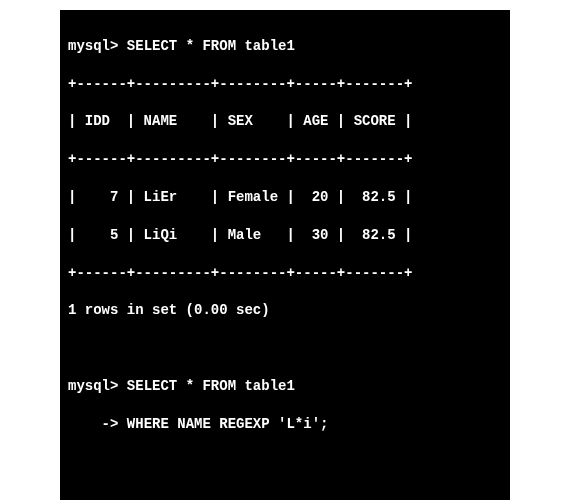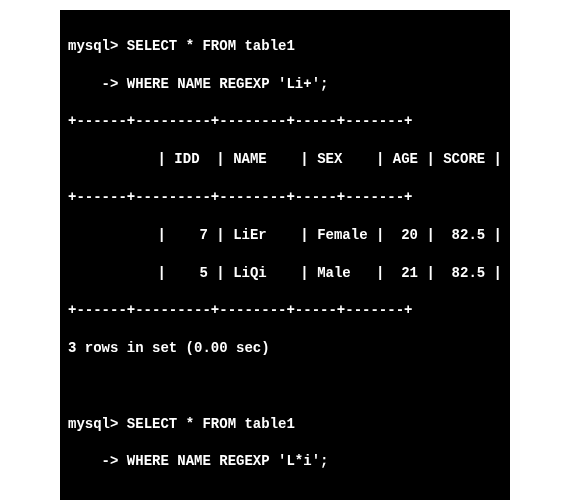--- a/index.html
+++ b/index.html
@@ -26,42 +26,40 @@
     }
     .prompt-line {
       white-space: pre;
     }
     .border-line {
       white-space: pre;
       letter-spacing: 0px;
     }
     .data-row {
       white-space: pre;
-      text-align: right;
     }
     .summary-line {
       white-space: pre;
     }
     .blank-line {
       height: 1.35em;
     }
   </style>
 </head>
 <body>
 
 <div class="terminal">
 <div class="prompt-line"><span>mysql&gt;</span> <span>SELECT * FROM table1</span></div>
-<div class="prompt-line"><span>    -&gt;</span> <span>WHERE NAME REGEXP 'Li+';</span></div>
 <div class="border-line">+------+---------+--------+-----+-------+</div>
 <div class="data-row">| IDD  | NAME    | SEX    | AGE | SCORE |</div>
 <div class="border-line">+------+---------+--------+-----+-------+</div>
 <div class="data-row">|    7 | LiEr    | Female |  20 |  82.5 |</div>
-<div class="data-row">|    5 | LiQi    | Male   |  21 |  82.5 |</div>
+<div class="data-row">|    5 | LiQi    | Male   |  30 |  82.5 |</div>
 <div class="border-line">+------+---------+--------+-----+-------+</div>
-<div class="summary-line">3 rows in set (0.00 sec)</div>
+<div class="summary-line">1 rows in set (0.00 sec)</div>
 <div class="blank-line"></div>
 <div class="prompt-line"><span>mysql&gt;</span> <span>SELECT * FROM table1</span></div>
 <div class="prompt-line"><span>    -&gt;</span> <span>WHERE NAME REGEXP 'L*i';</span></div>
 
 
 
 
 
 
 

